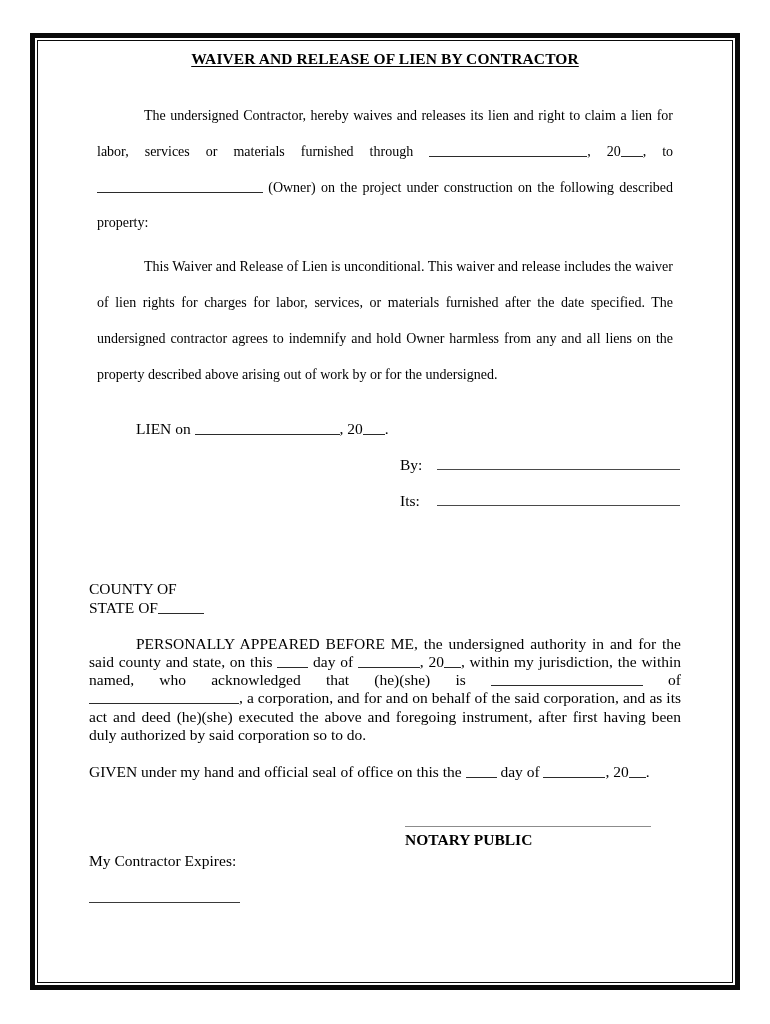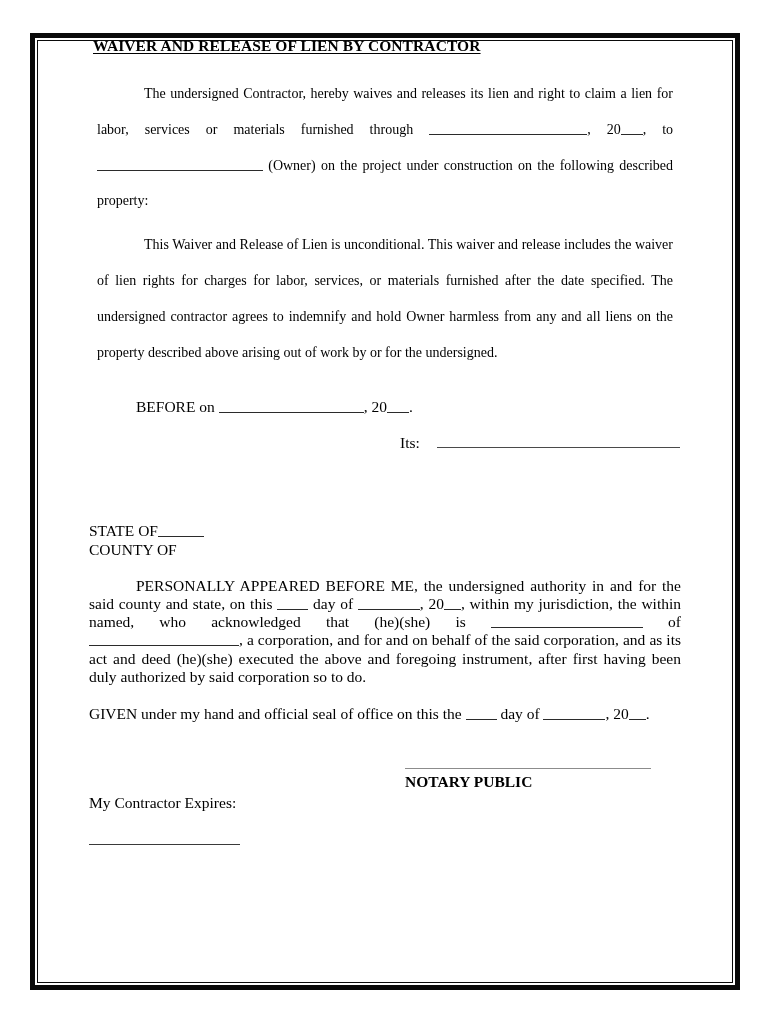--- a/index.html
+++ b/index.html
@@ -39,25 +39,25 @@
   
   #content {
     position: absolute;
     left: 89px;
     top: 33px;
     width: 592px;
     height: 930px;
   }
 
   .ttl {
-    text-align: left;
+    text-align: center;
     font-weight: bold;
     font-size: 15.5px;
     letter-spacing: .1px;
-    margin: 4px;
+    margin: 17px;
   }
   .ttl span.u {
     text-decoration: underline;
     text-underline-offset: 2px;
   }
 
   
   .body-par {
     margin: 8px;
     font-size: 14px;
@@ -200,34 +200,38 @@
     <span>The undersigned Contractor, hereby waives and releases its lien and right to claim a lien for labor, services or materials furnished through</span>
     <span class="rule r-long"></span><span class="nw">, 20</span><span class="rule r-yr"></span><span>, to</span>
     <span class="rule r-owner"></span>
     <span>(Owner) on the project under construction on the following described property:</span>
   </p>
 
 
   <p class="body-par p2">This Waiver and Release of Lien is unconditional.  This waiver and release includes the waiver of lien rights for charges for labor, services, or materials furnished after the date specified. The undersigned contractor agrees to indemnify and hold Owner harmless from any and all liens on the property described above arising out of work by or for the undersigned.</p>
 
   <p class="dated-line">
-    <span>BEFORE on</span>
+    <span>LIEN on</span>
     <span class="rule r-date"></span><span class="nw">, 20</span><span class="rule r-yr"></span><span>.</span>
   </p>
 
   <div class="sig-block">
+    <div class="sig-row">
+      <span class="sig-lbl">By:</span>
+      <span class="sig-rule"></span>
+    </div>
     <div class="sig-row">
       <span class="sig-lbl">Its:</span>
       <span class="sig-rule"></span>
     </div>
   </div>
 
   <div class="state-block">
+    <div><span>COUNTY OF</span></div>
     <div><span>STATE OF</span><span class="rule r-st"></span></div>
-    <div><span>COUNTY OF</span></div>
   </div>
 
   <p class="notary-par">
     <span>PERSONALLY APPEARED BEFORE ME, the undersigned authority in and for the said county and state, on this</span>
     <span class="rule r-day"></span>
     <span>day of</span>
     <span class="rule r-mon"></span><span class="nw">, 20</span><span class="rule r-yr2"></span><span>, within my jurisdiction, the within named, who acknowledged that (he)(she) is</span>
     <span class="rule r-of1"></span>
     <span>of</span>
     <span class="rule r-of2"></span><span>, a corporation, and for and on behalf of the said corporation, and as its act and deed (he)(she) executed the above and foregoing instrument, after first having been duly authorized by said corporation so to do.</span>

